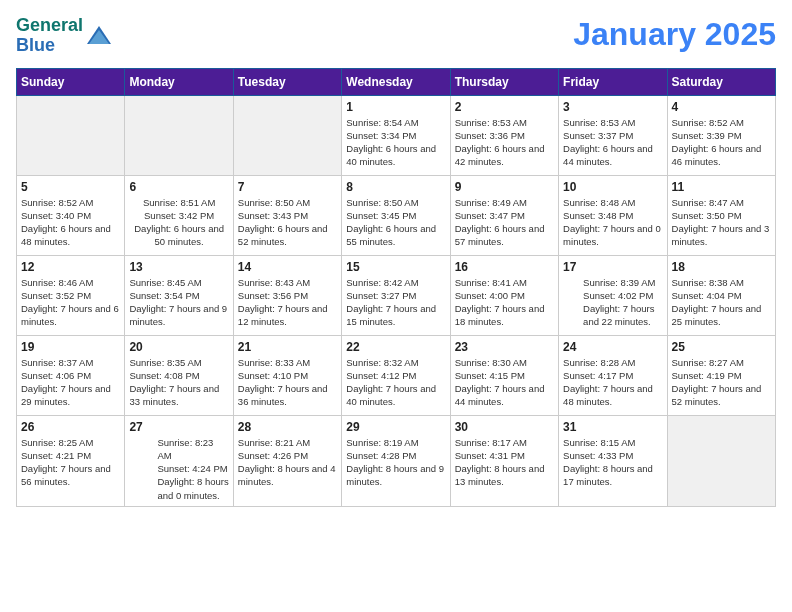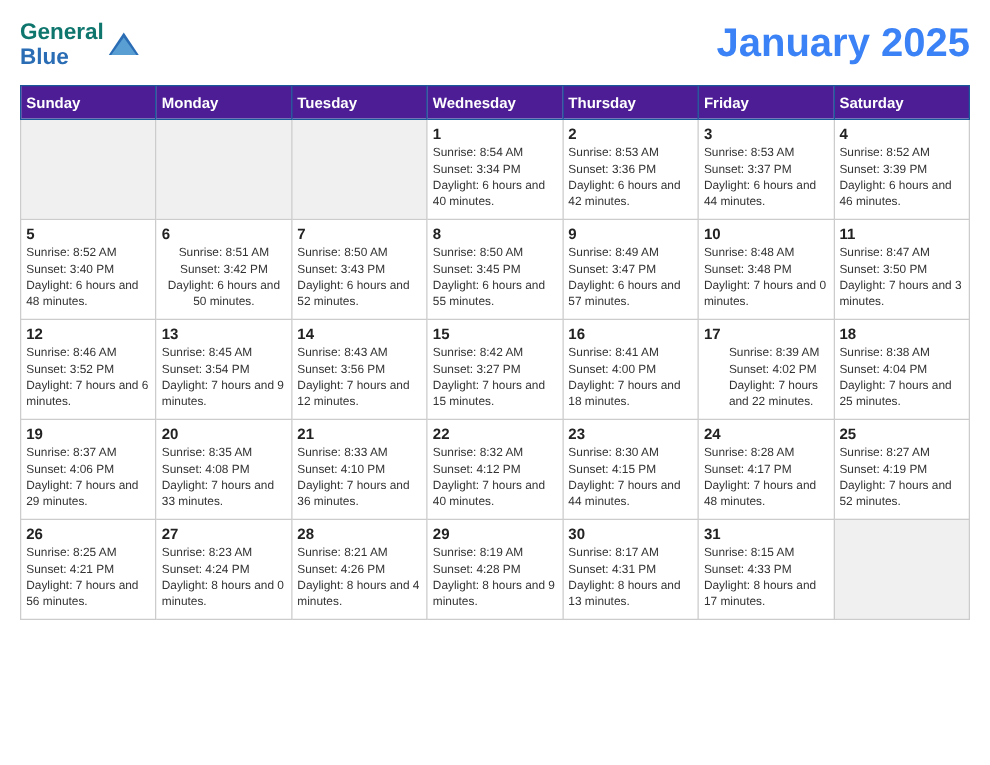--- a/index.html
+++ b/index.html
@@ -286,21 +286,21 @@
       </tr>
       <tr>
         <td>
           <span class="day-number">26</span>
           <div class="day-info" style="white-space: pre-line;">Sunrise: 8:25 AM
 Sunset: 4:21 PM
 Daylight: 7 hours and 56 minutes.</div>
         </td>
         <td>
           <span class="day-number">27</span>
-          <div class="day-info" style="white-space: pre-line;">Sunrise: 8:23 AM
+          <div class="day-info" style="white-space: pre-line; margin-left: 28px;">Sunrise: 8:23 AM
 Sunset: 4:24 PM
 Daylight: 8 hours and 0 minutes.</div>
         </td>
         <td>
           <span class="day-number">28</span>
           <div class="day-info" style="white-space: pre-line;">Sunrise: 8:21 AM
 Sunset: 4:26 PM
 Daylight: 8 hours and 4 minutes.</div>
         </td>
         <td>

